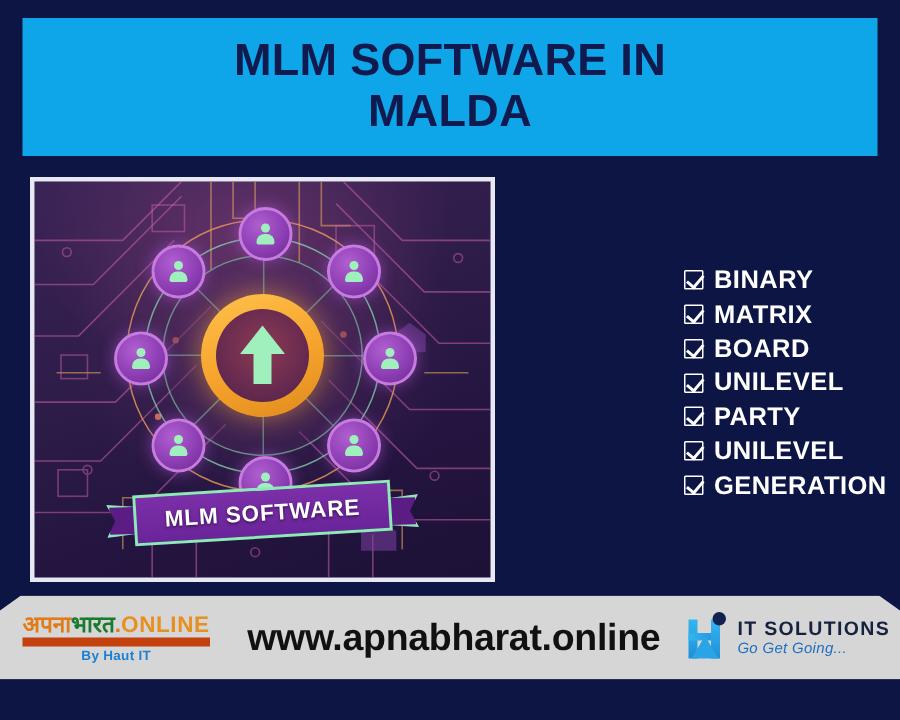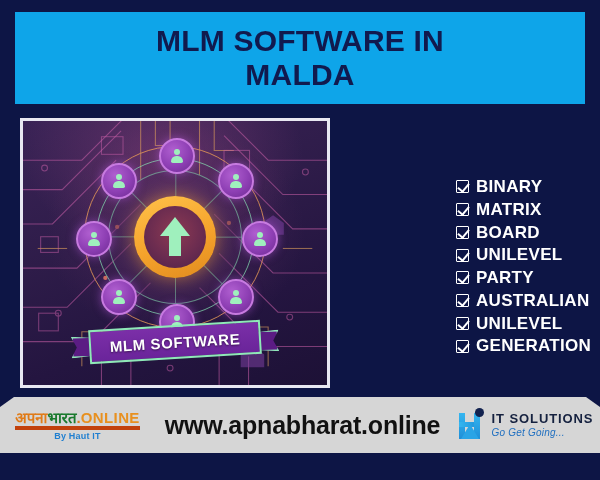--- a/index.html
+++ b/index.html
@@ -149,21 +149,21 @@
     clip-path:polygon(0 10px, 14px 0, 586px 0, 600px 10px, 600px 100%,
                       590px 100%, 586px 56px, 14px 56px, 10px 100%, 0 100%);
     display:flex;align-items:center;
   }
   .f-left{width:155px;display:flex;justify-content:center;}
   .f-mid{flex:1;display:flex;justify-content:center;}
   .f-right{width:150px;display:flex;align-items:center;justify-content:center;gap:5px;}
 
   .ab-logo{text-align:center;line-height:1;}
   .ab-top{font-size:15px;font-weight:bold;white-space:nowrap;
-          border-bottom:4px solid #c2410c;padding-bottom:1px;}
+          border-bottom:6px solid #c2410c;padding-bottom:1px;}
   .ab-hi1{color:#e07b18;}
   .ab-hi2{color:#1a7a2e;}
   .ab-dot{color:#e07b18;}
   .ab-on{color:#e8901f;letter-spacing:.4px;}
   .ab-by{font-size:9px;font-weight:bold;color:#1f7fd0;margin-top:2px;letter-spacing:.2px;}
 
   .url{font-size:25px;font-weight:bold;color:#111111;letter-spacing:-.2px;white-space:nowrap;}
 
   .it-mark{position:relative;width:30px;height:32px;flex:0 0 auto;}
   .it-h-l,.it-h-r{position:absolute;bottom:2px;width:6px;height:26px;
@@ -321,24 +321,20 @@
     <div class="feature">
       <span class="cb"></span>
       <span>UNILEVEL</span>
     </div>
     <div class="feature">
       <span class="cb"></span>
       <span>PARTY</span>
     </div>
     <div class="feature">
       <span class="cb"></span>
-      <span>AUSTRALIAN</span>
-    </div>
-    <div class="feature">
-      <span class="cb"></span>
       <span>UNILEVEL</span>
     </div>
     <div class="feature">
       <span class="cb"></span>
       <span>GENERATION</span>
     </div>
   </div>
 
   <div class="footer">
 

